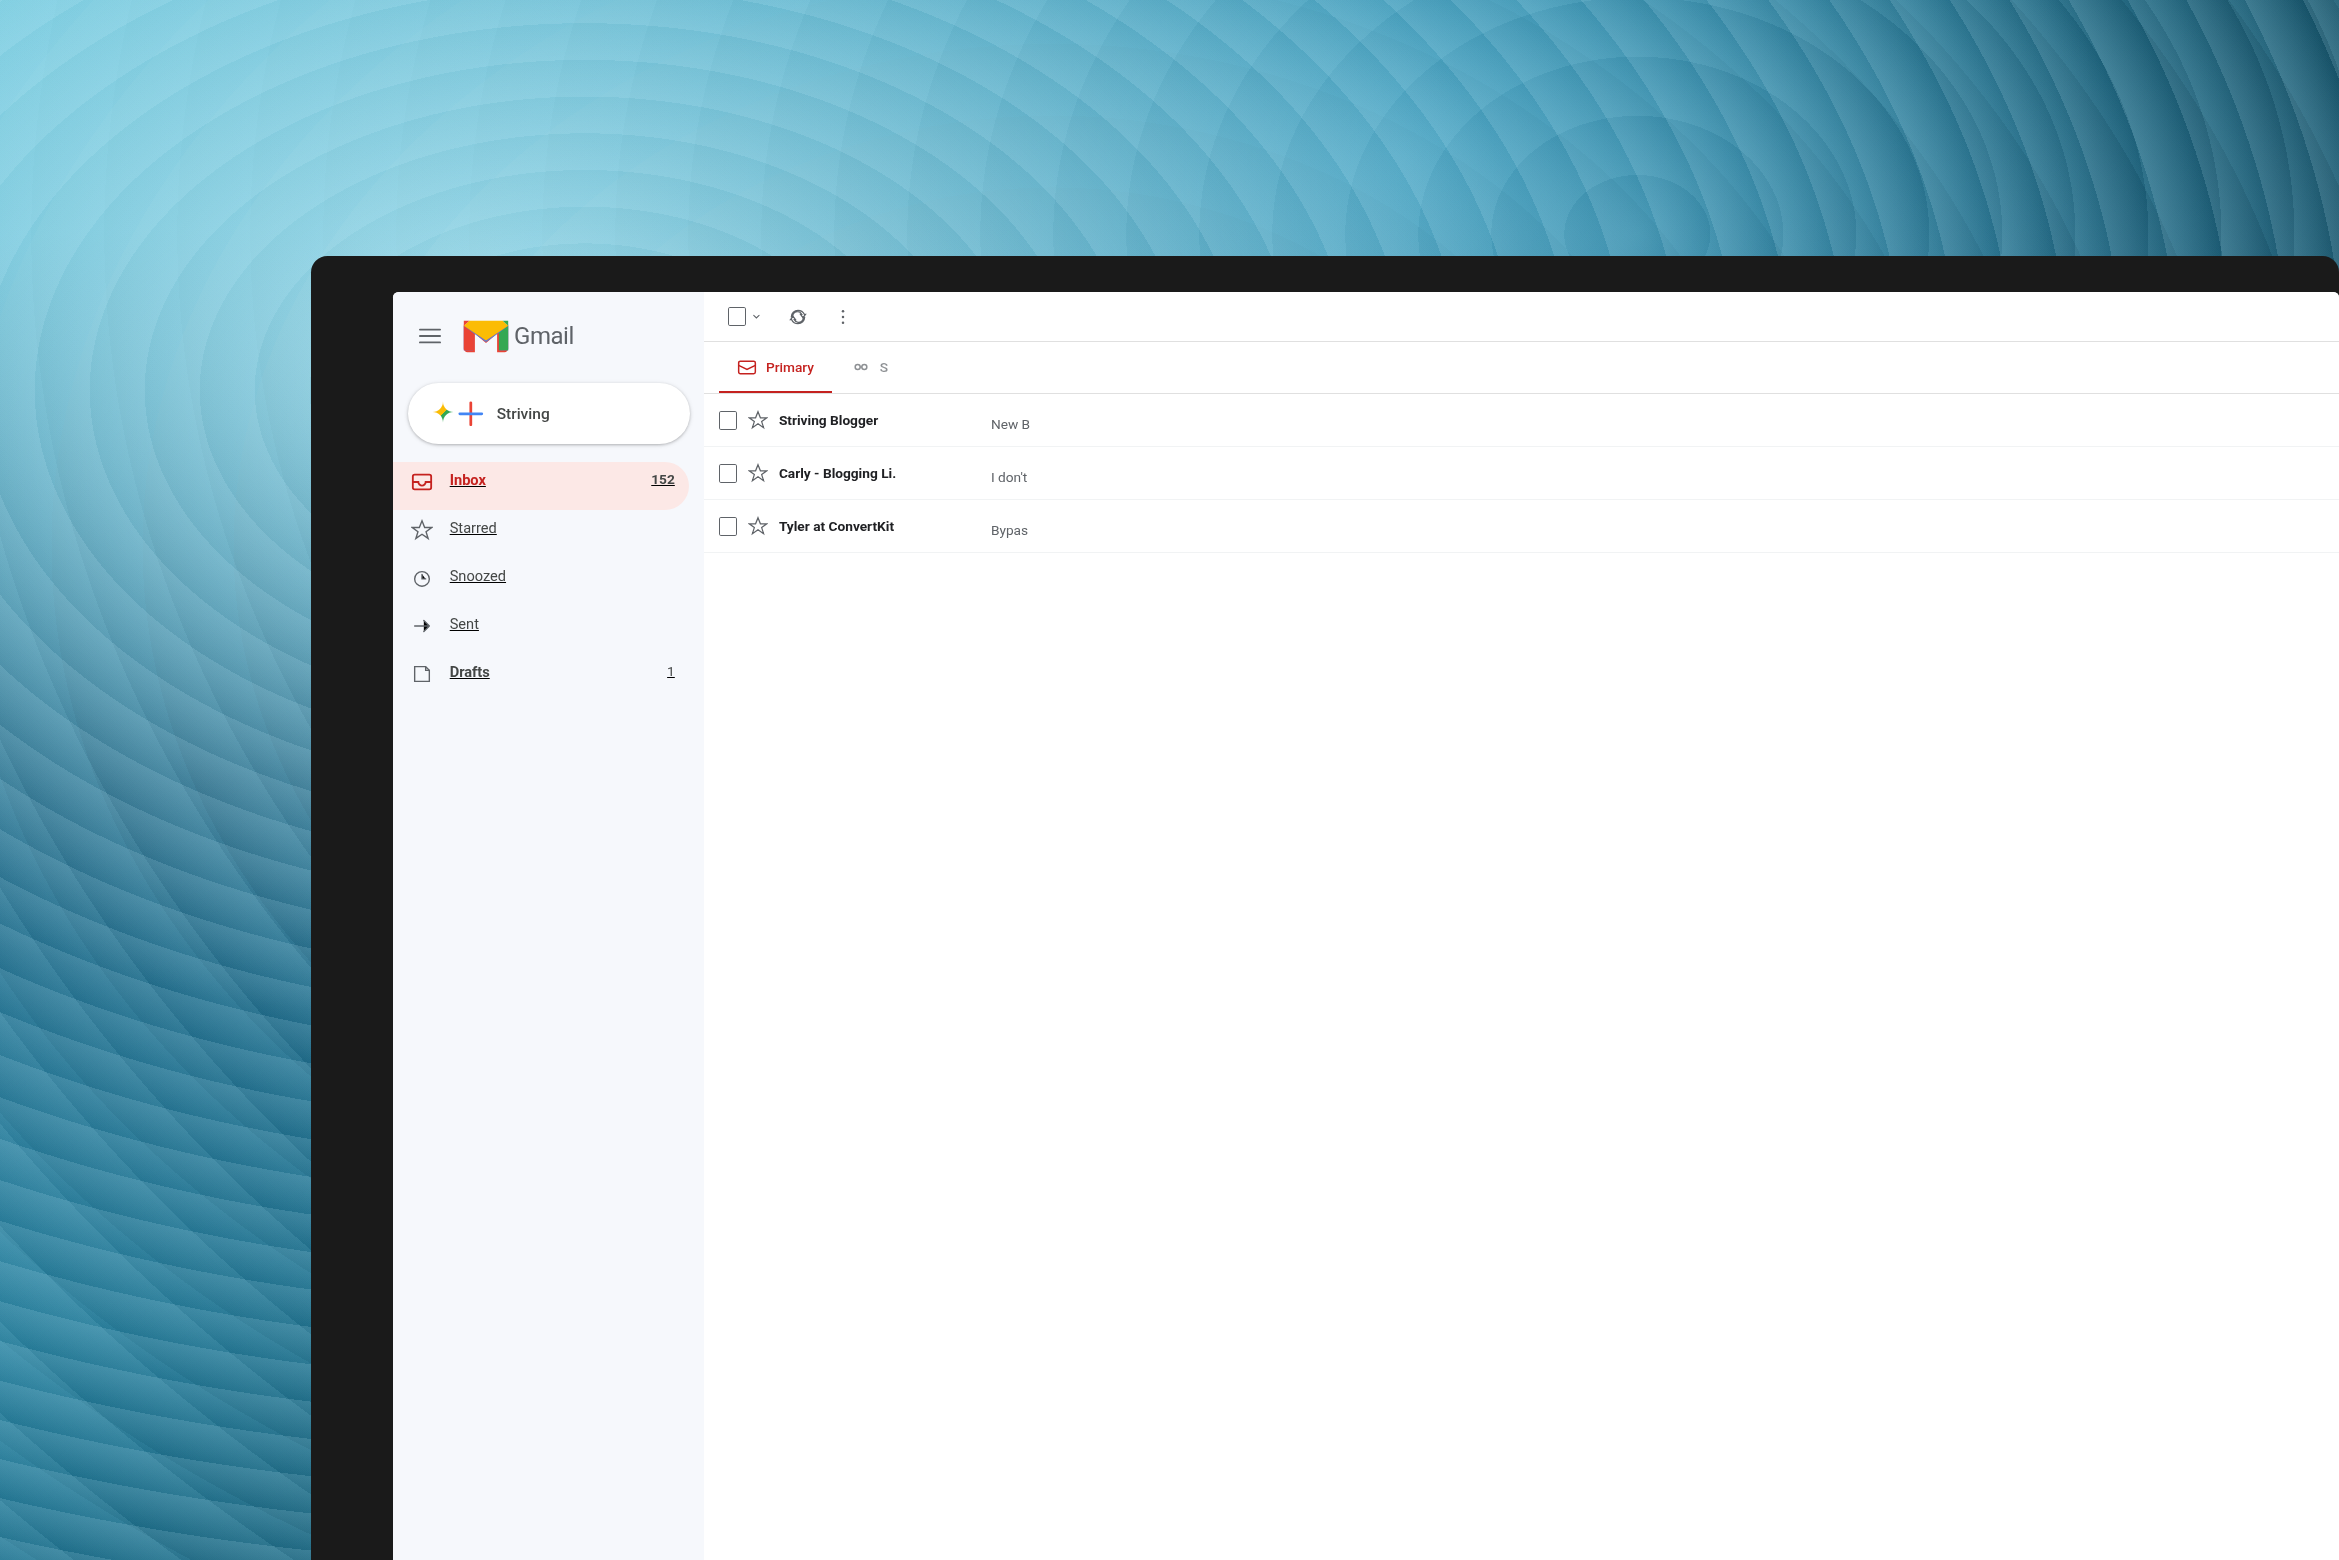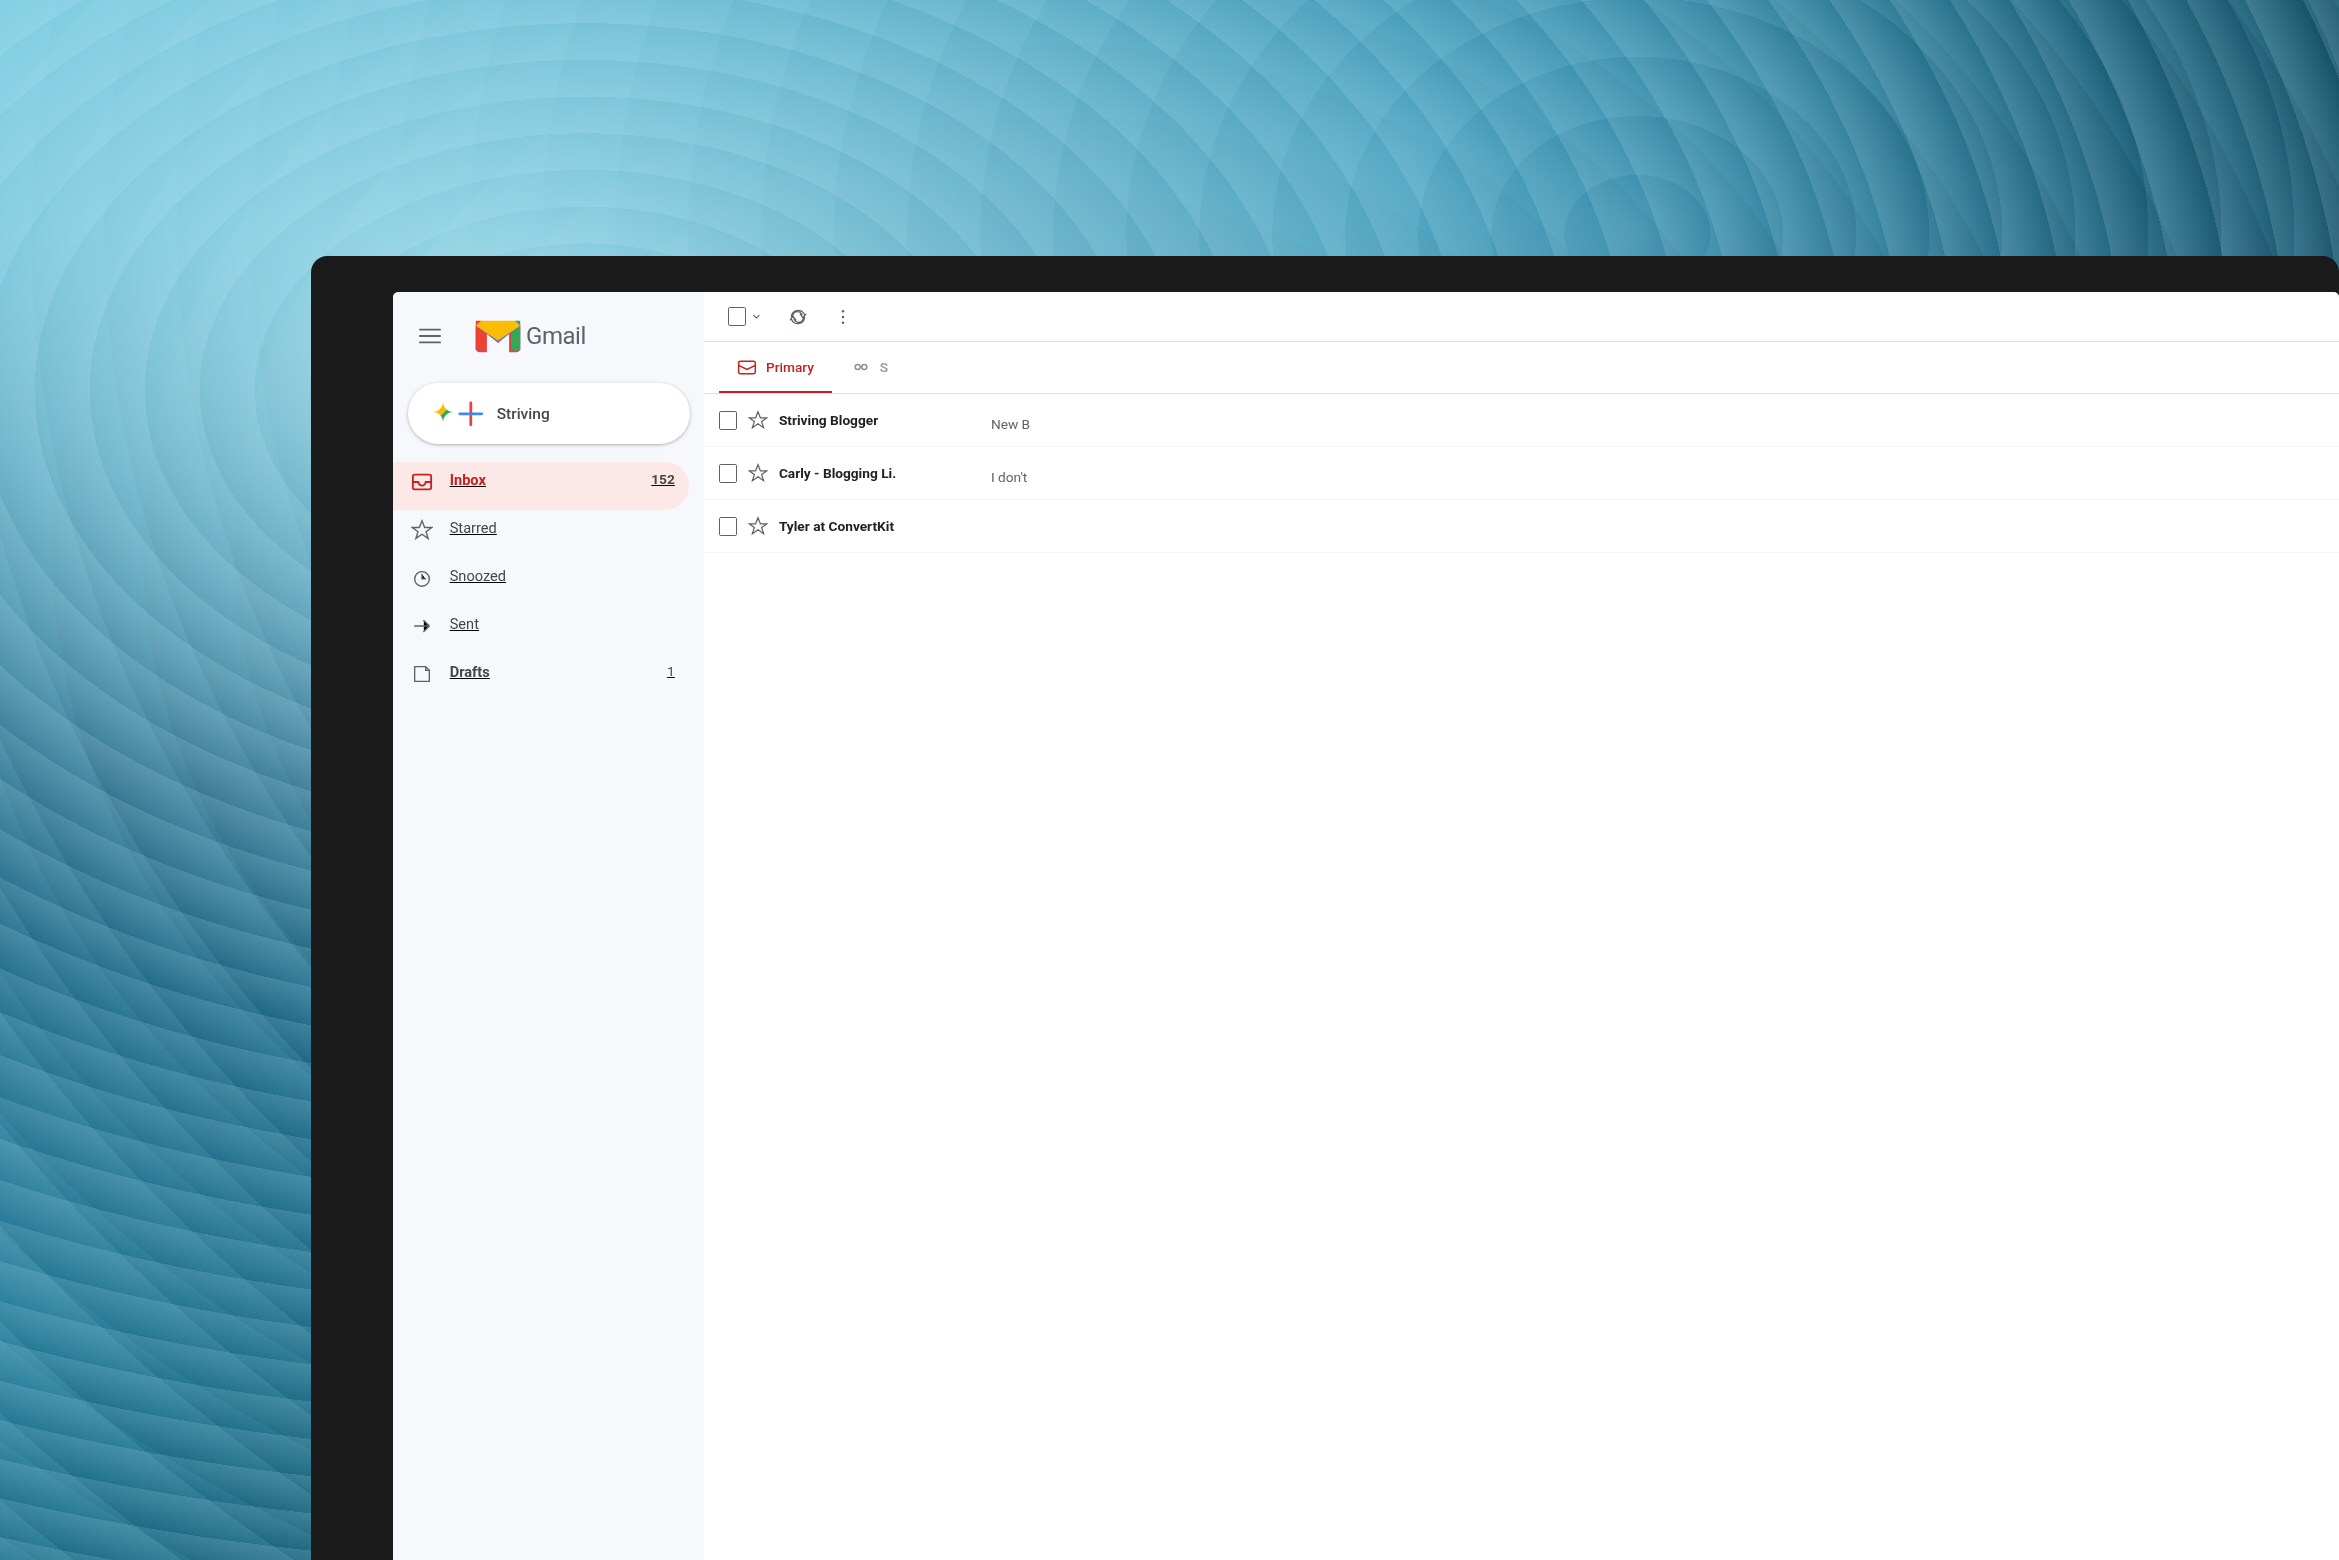--- a/index.html
+++ b/index.html
@@ -68,21 +68,21 @@
       padding: 14.6px 0;
       display: flex;
       flex-direction: column;
     }
 
     
     .gmail-header {
       display: flex;
       align-items: center;
       padding: 7.3px 14.6px 18.3px 14.6px;
-      gap: 23px;
+      gap: 11px;
     }
 
     .menu-icon {
       width: 44px;
       height: 44px;
       display: flex;
       align-items: center;
       justify-content: center;
       border-radius: 50%;
       cursor: pointer;
@@ -507,18 +507,19 @@
       </div>
 
       <div class="email-row">
         <div class="email-checkbox"></div>
         <div class="email-star">
           <svg width="20" height="20" viewBox="0 0 24 24">
             <path d="M12 2 L14.9 9.3 L22.6 9.3 L16.4 13.9 L18.7 21.2 L12 16.6 L5.3 21.2 L7.6 13.9 L1.4 9.3 L9.1 9.3 Z" fill="none" stroke="#5f6368" stroke-width="1.5"></path>
           </svg>
         </div>
         <span class="email-sender">Tyler at ConvertKit</span>
+        <span class="email-preview">Bypas</span>
       </div>
 
     </div>
   </div>
 </div>
 
 
 </body></html>

